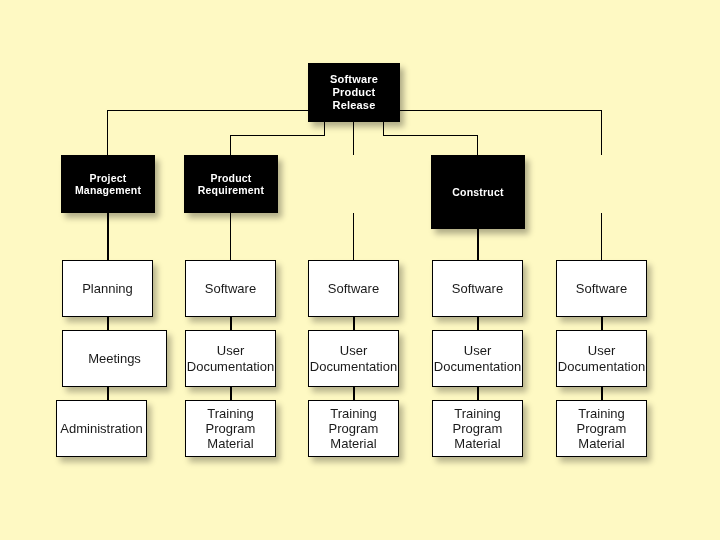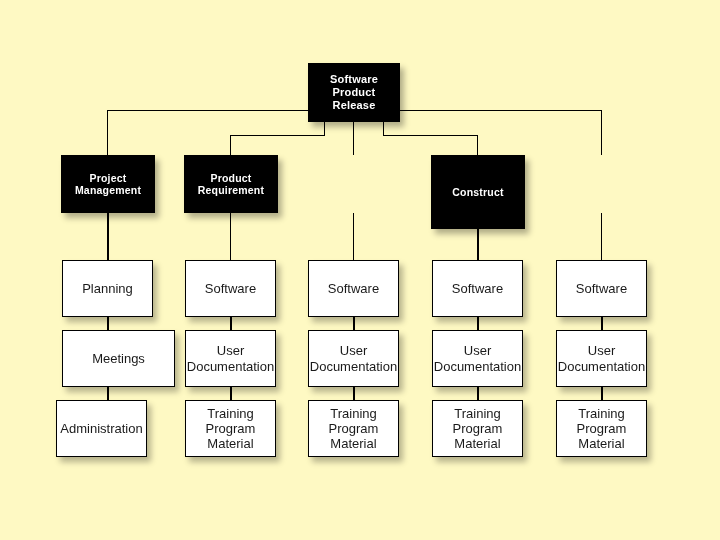--- a/index.html
+++ b/index.html
@@ -125,21 +125,21 @@
   <div class="node light" style="left:308px; top:260px; width:91px; height:57px;">
     <span class="label">Software</span>
   </div>
   <div class="node light" style="left:432px; top:260px; width:91px; height:57px;">
     <span class="label">Software</span>
   </div>
   <div class="node light" style="left:556px; top:260px; width:91px; height:57px;">
     <span class="label">Software</span>
   </div>
 
-  <div class="node light" style="left:62px; top:330px; width:113px; height:57px;">
+  <div class="node light" style="left:62px; top:330px; width:105px; height:57px;">
     <span class="label">Meetings</span>
   </div>
   <div class="node light" style="left:185px; top:330px; width:91px; height:57px;">
     <span class="label">User
 Documentation</span>
   </div>
   <div class="node light" style="left:308px; top:330px; width:91px; height:57px;">
     <span class="label">User
 Documentation</span>
   </div>

